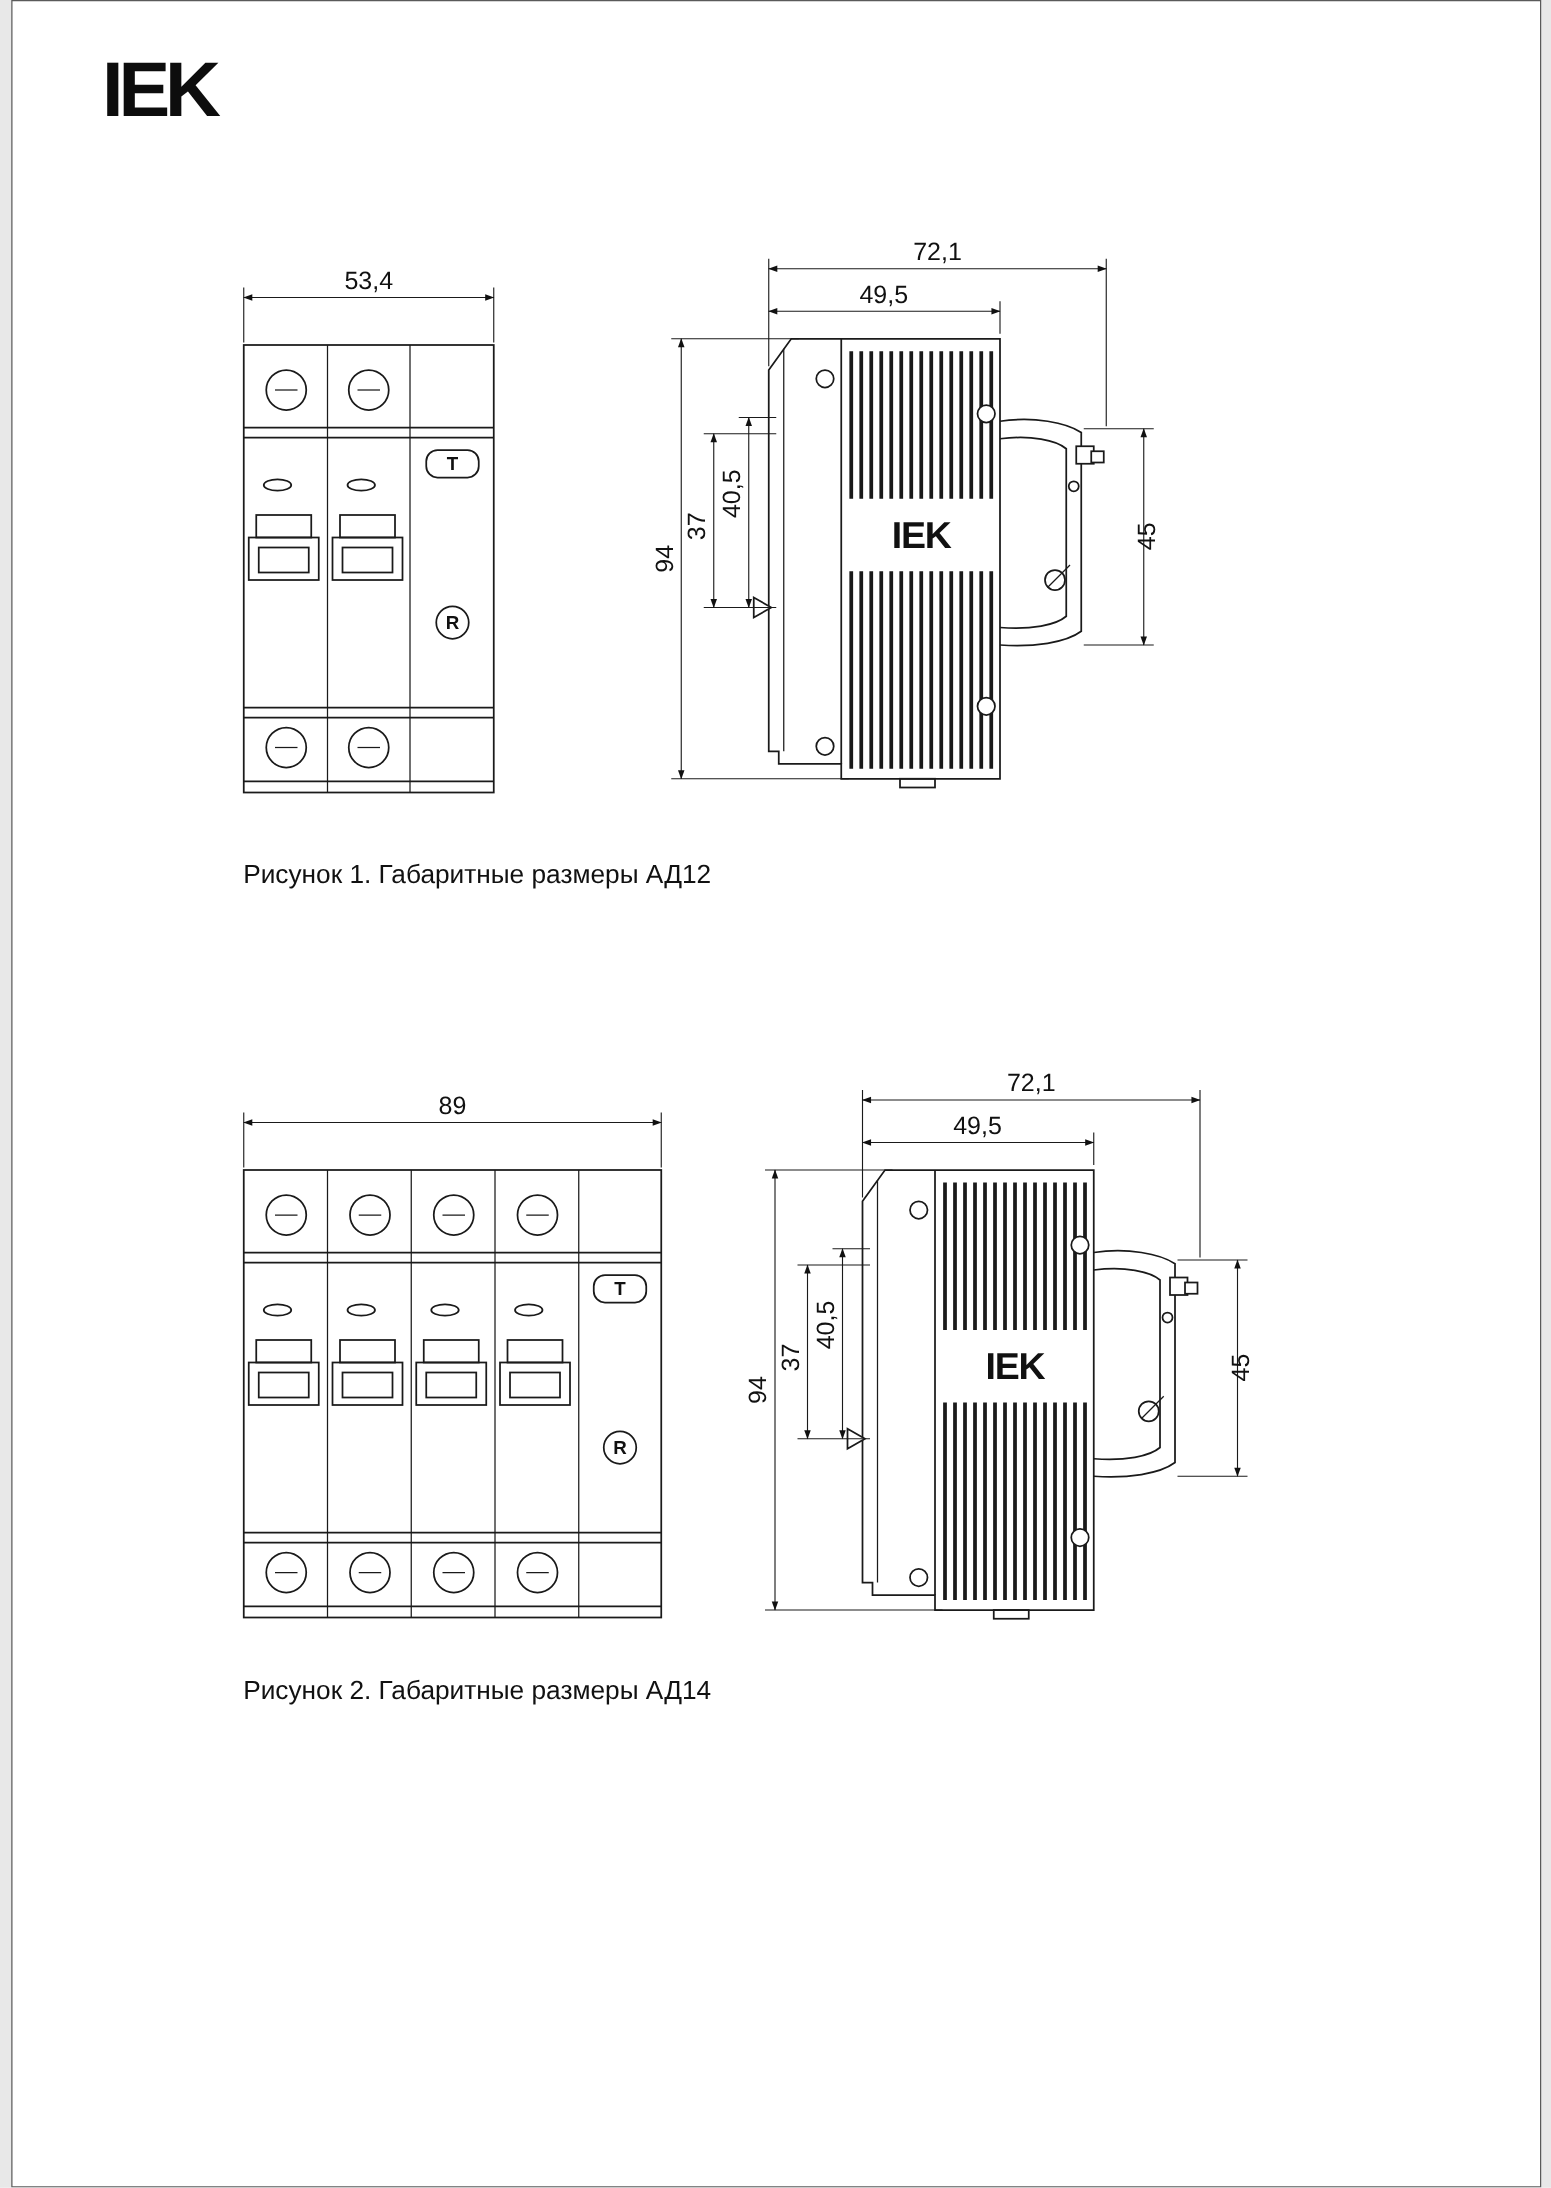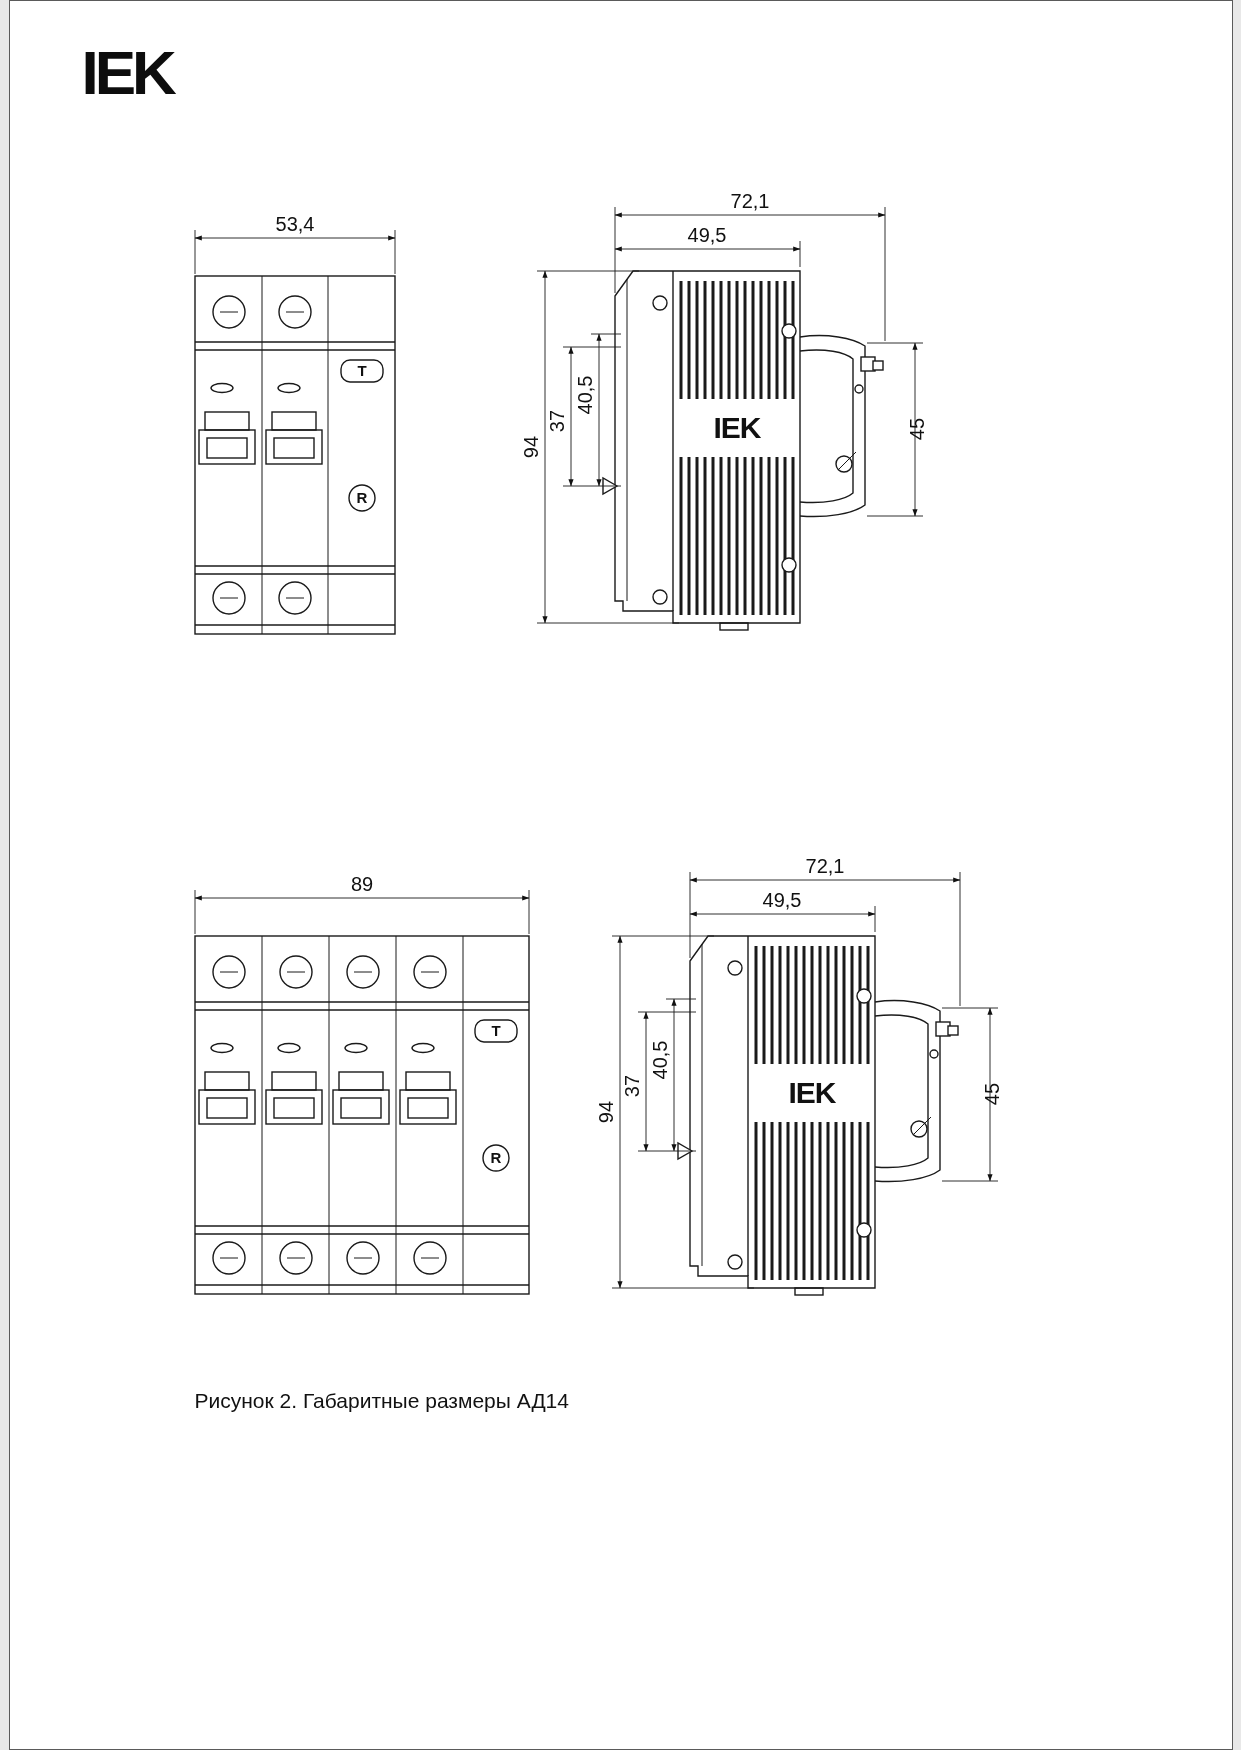--- a/index.html
+++ b/index.html
@@ -7,21 +7,21 @@
     position:relative; width:1224px; height:1750px; margin:0 auto;
     background:#ffffff; border:1px solid #5a5a5a; box-sizing:border-box;
     font-family:"Liberation Sans", sans-serif; overflow:hidden;
   }
   .logo {
     position:absolute; left:72px; top:36px;
     font-size:62px; font-weight:900; letter-spacing:-4px; color:#0d0d0d;
   }
   .caption { position:absolute; font-size:21px; color:#111; white-space:nowrap; }
   .caption-1 { left:185px; top:687px; }
-  .caption-2 { left:185px; top:1340px;margin-top:48px; }
+  .caption-2 { left:185px; top:1340px; }
   .fig { position:absolute; }
   .fig-1 { left:60px; top:175px; }
   .fig-2 { left:60px; top:855px; }
 
   
   .o   { fill:none; stroke:#1a1a1a; stroke-width:1.4; }
   .ow  { fill:#ffffff; stroke:#1a1a1a; stroke-width:1.4; }
   .t   { fill:none; stroke:#1a1a1a; stroke-width:1; }
   .rib { fill:none; stroke:#1a1a1a; stroke-width:3; }
   .ext { stroke:#1a1a1a; stroke-width:0.9; }
@@ -155,20 +155,21 @@
       </g>
       <g>
         <line class="ext" x1="252" y1="72" x2="308" y2="72"></line>
         <line class="ext" x1="252" y1="245" x2="308" y2="245"></line>
         <line class="dim" x1="300" y1="72" x2="300" y2="245"></line>
         <text class="dt" transform="rotate(-90 309 158)" x="309" y="158">45</text>
       </g>
     </g>
   </svg>
 
+  <div class="caption caption-1">Рисунок 1. Габаритные размеры АД12</div>
 
   <svg class="fig fig-2" width="1000" height="470" viewBox="0 0 1000 470">
 
     <g transform="translate(125,80)">
       <g>
         <rect class="ow" x="0" y="0" width="334" height="358"></rect>
         <line class="t" x1="67" y1="0" x2="67" y2="358"></line>
         <line class="t" x1="134" y1="0" x2="134" y2="358"></line>
         <line class="t" x1="201" y1="0" x2="201" y2="358"></line>
         <line class="t" x1="268" y1="0" x2="268" y2="358"></line>

